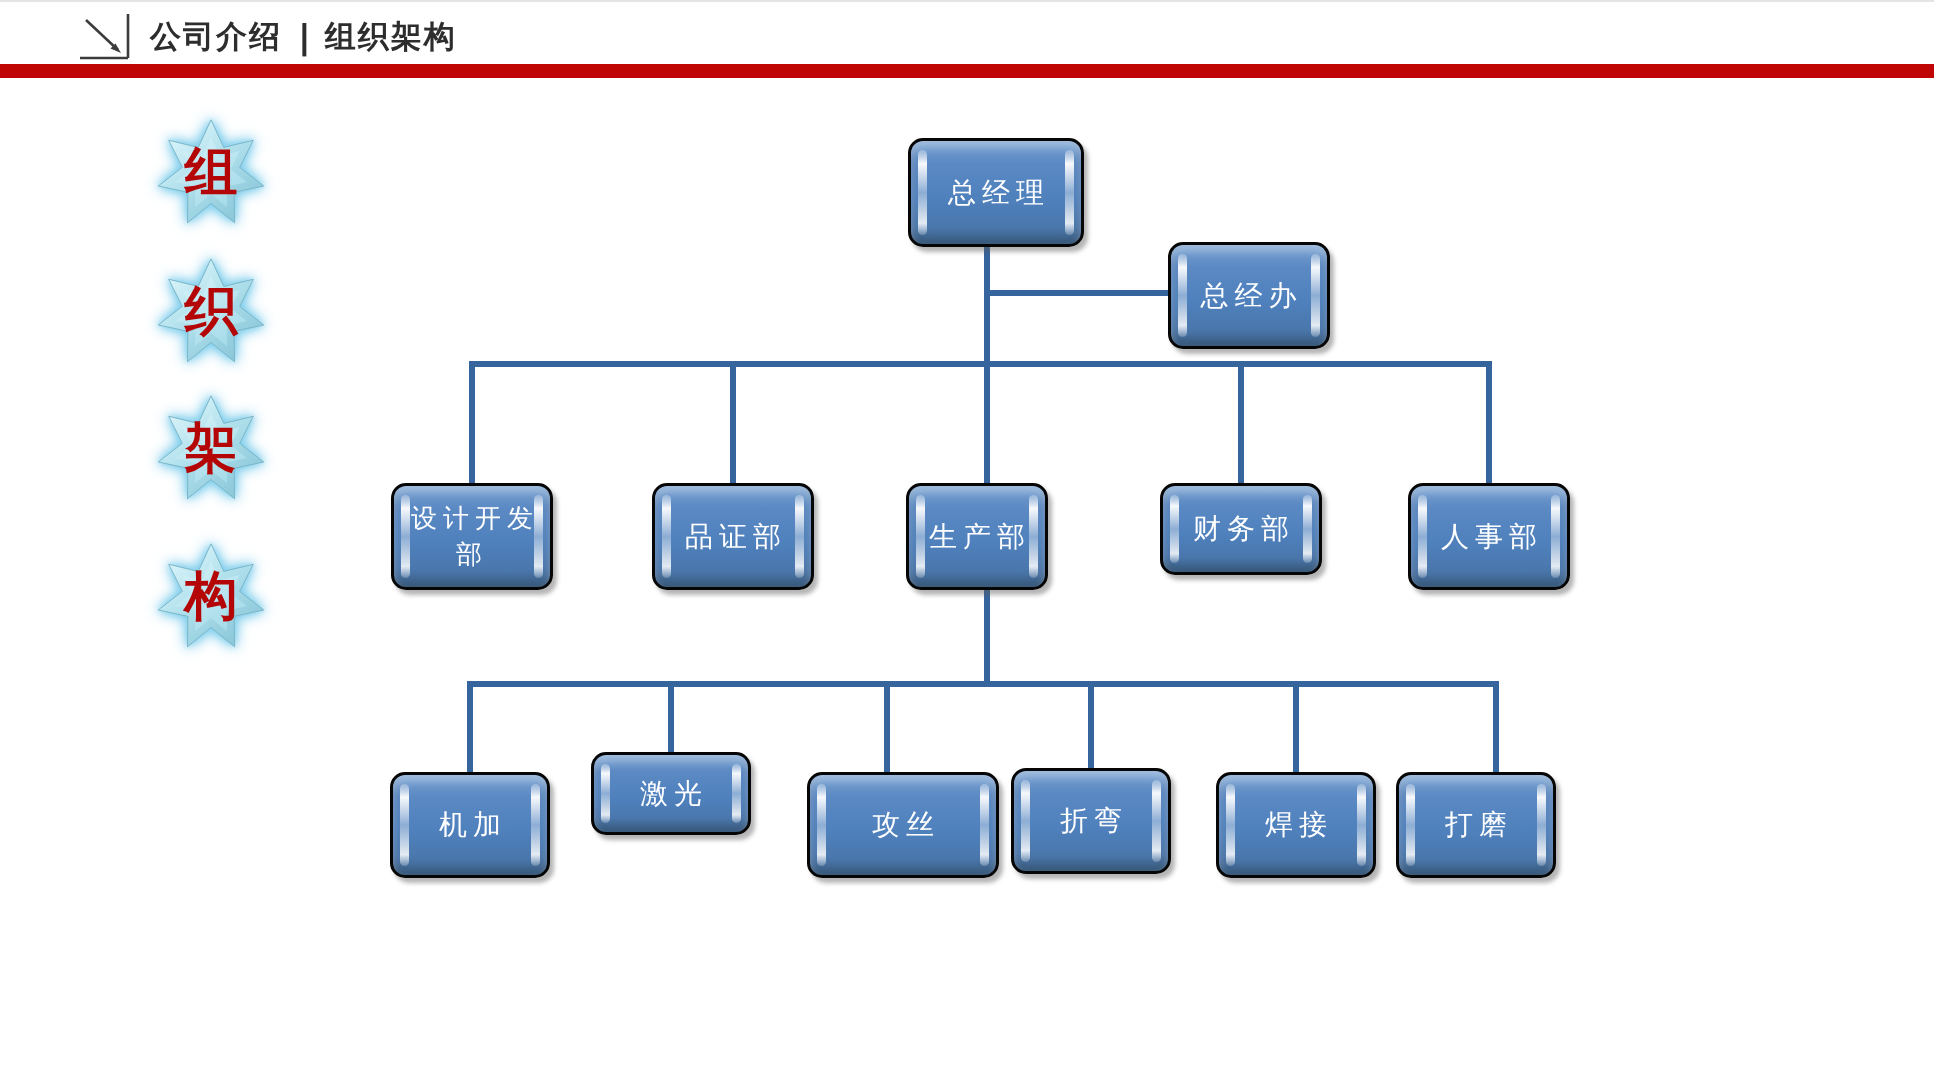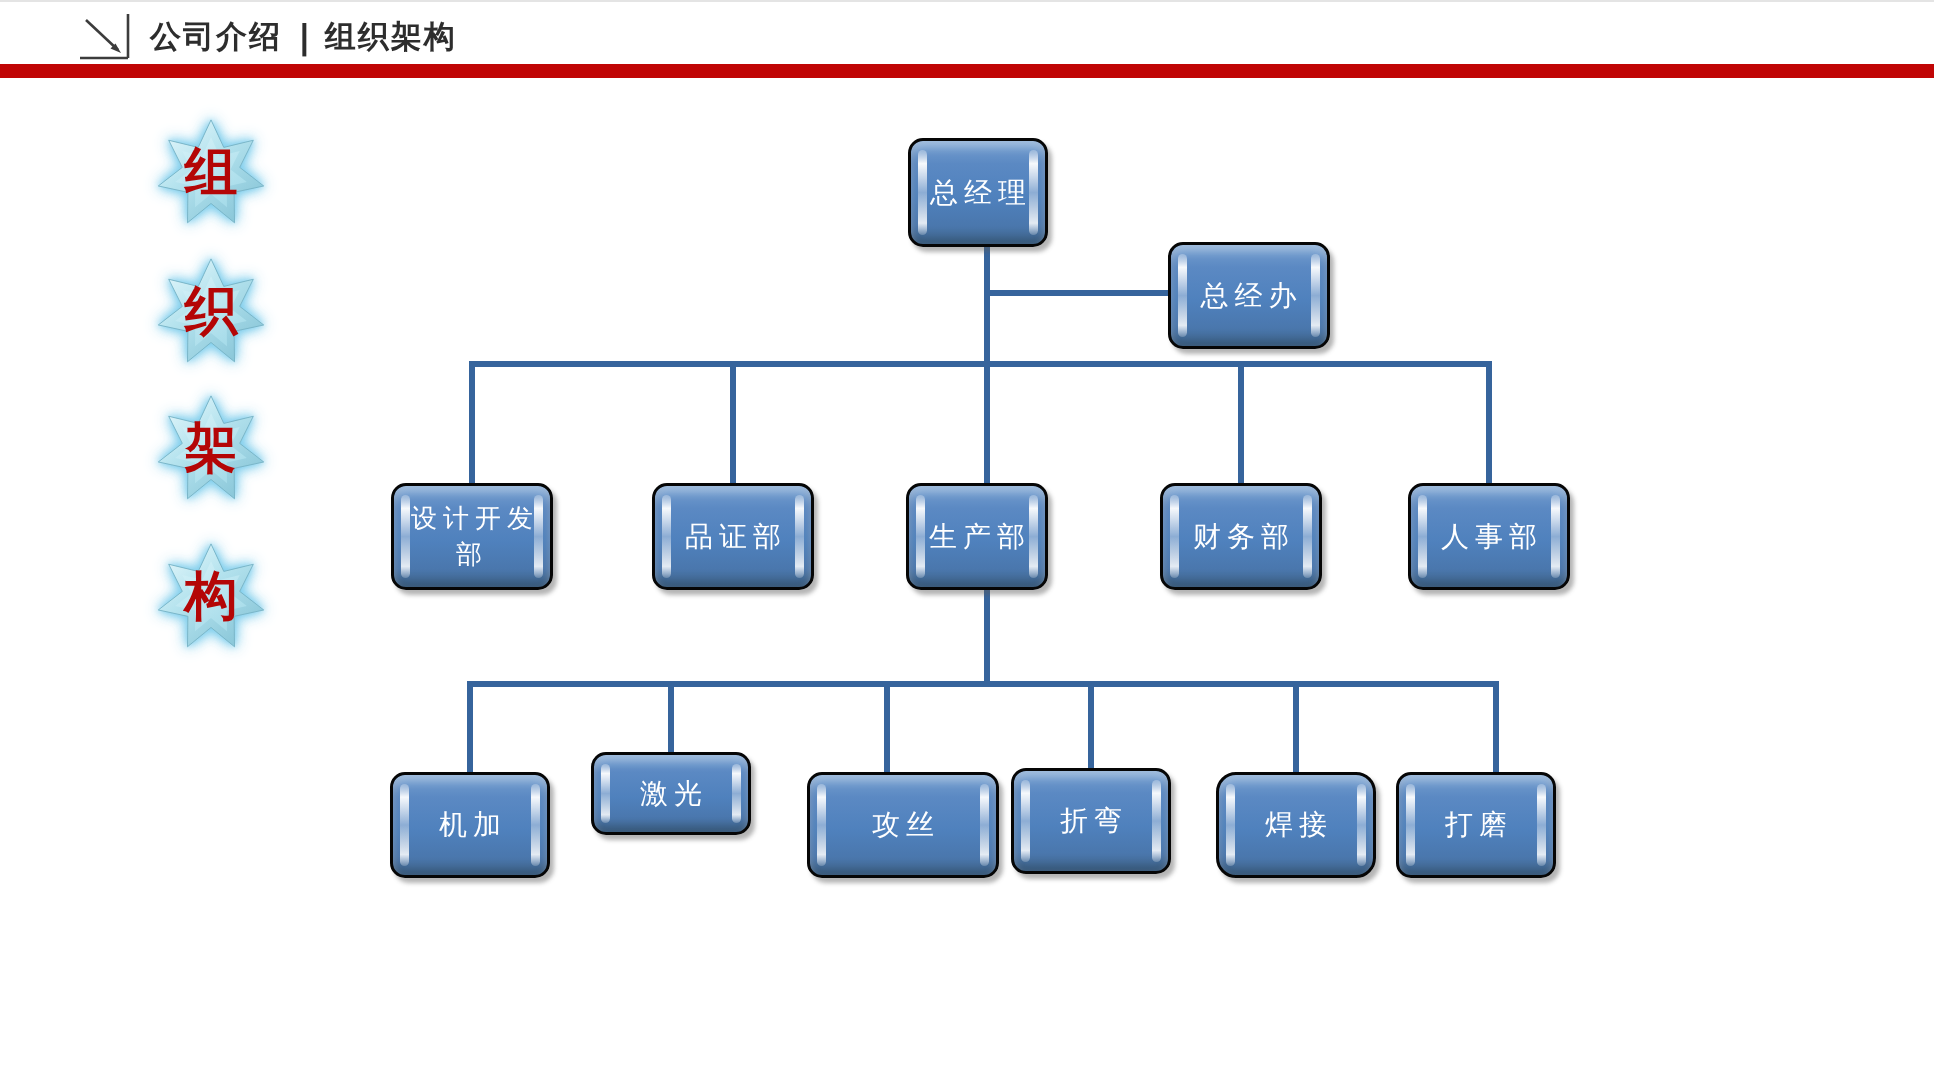--- a/index.html
+++ b/index.html
@@ -50,32 +50,32 @@
   }
   .node::before,.node::after{
     content:"";position:absolute;top:9px;bottom:9px;width:9px;border-radius:8px;
     background:linear-gradient(180deg,rgba(255,255,255,0.25) 0%,rgba(255,255,255,0.95) 16%,
                rgba(255,255,255,0.35) 50%,rgba(255,255,255,0.85) 86%,rgba(255,255,255,0.2) 100%);
     filter:blur(0.6px);
   }
   .node::before{left:7px;} .node::after{right:7px;}
   .node-label{position:relative;z-index:3;text-indent:6px;}
 
-  .gm {left:908px; top:138px; width:140px;height:109px;}
+  .gm {left:908px; top:138px; width:176px;height:109px;}
   .gmo{left:1168px;top:242px; width:162px;height:107px;padding-left:7px;}
   .d1 {left:391px; top:483px; width:162px;height:107px;font-size:26px;}
   .d2 {left:652px; top:483px; width:162px;height:107px;}
   .d3 {left:906px; top:483px; width:142px;height:107px;}
-  .d4 {left:1160px;top:483px; width:162px;height:107px;}
+  .d4 {left:1160px;top:483px; width:162px;height:92px;}
   .d5 {left:1408px;top:483px; width:162px;height:107px;align-items:center;}
   .u1 {left:390px; top:772px; width:160px;height:106px;}
   .u2 {left:591px; top:752px; width:160px;height:83px;}
   .u3 {left:807px; top:772px; width:192px;height:106px;}
   .u4 {left:1011px;top:768px; width:160px;height:106px;}
-  .u5 {left:1216px;top:772px; width:160px;height:106px;border-radius:20px;}
+  .u5 {left:1216px;top:772px; width:160px;height:106px;}
   .u6 {left:1396px;top:772px; width:160px;height:106px;}
 </style>
 </head>
 <body>
 
 <div class="slide">
   <div class="top-edge"></div>
 
   <svg class="header-icon" viewBox="0 0 64 54">
     <g stroke="#3c3c3c" stroke-width="2.6" fill="none">

